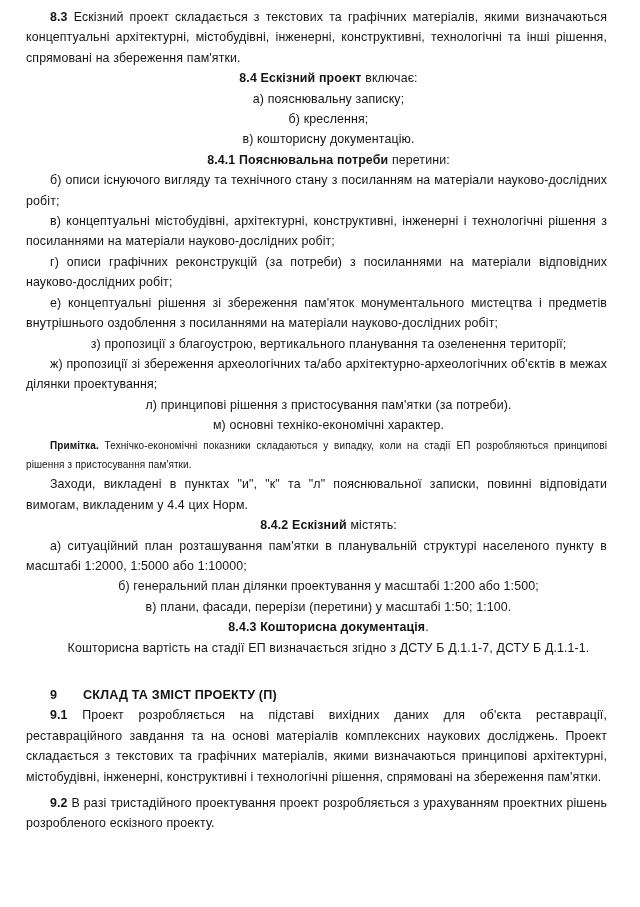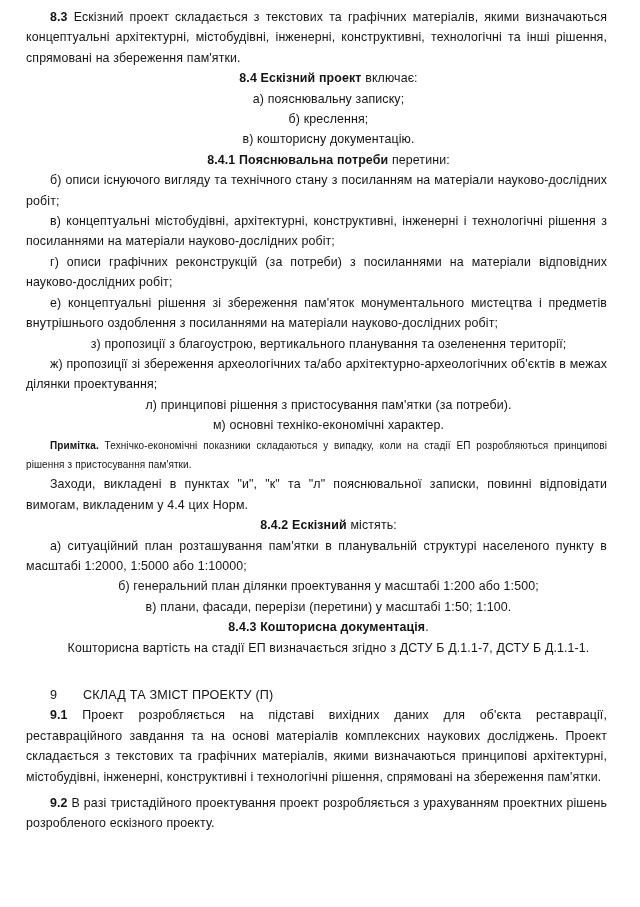--- a/index.html
+++ b/index.html
@@ -43,21 +43,21 @@
     font-size: 10px;
     line-height: 19.4px;
   }
   b, .b {
     font-weight: bold;
   }
   
   .heading {
     margin: 0;
     font-size: 12.6px;
-    font-weight: normal;
+    font-weight: bold;
     line-height: 20.4px;
     text-indent: 0;
     padding-left: 24px;
     letter-spacing: 0.015em;
   }
   .heading .num {
     display: inline-block;
     width: 33px;
   }
   .gap-sm { height: 6px; }

